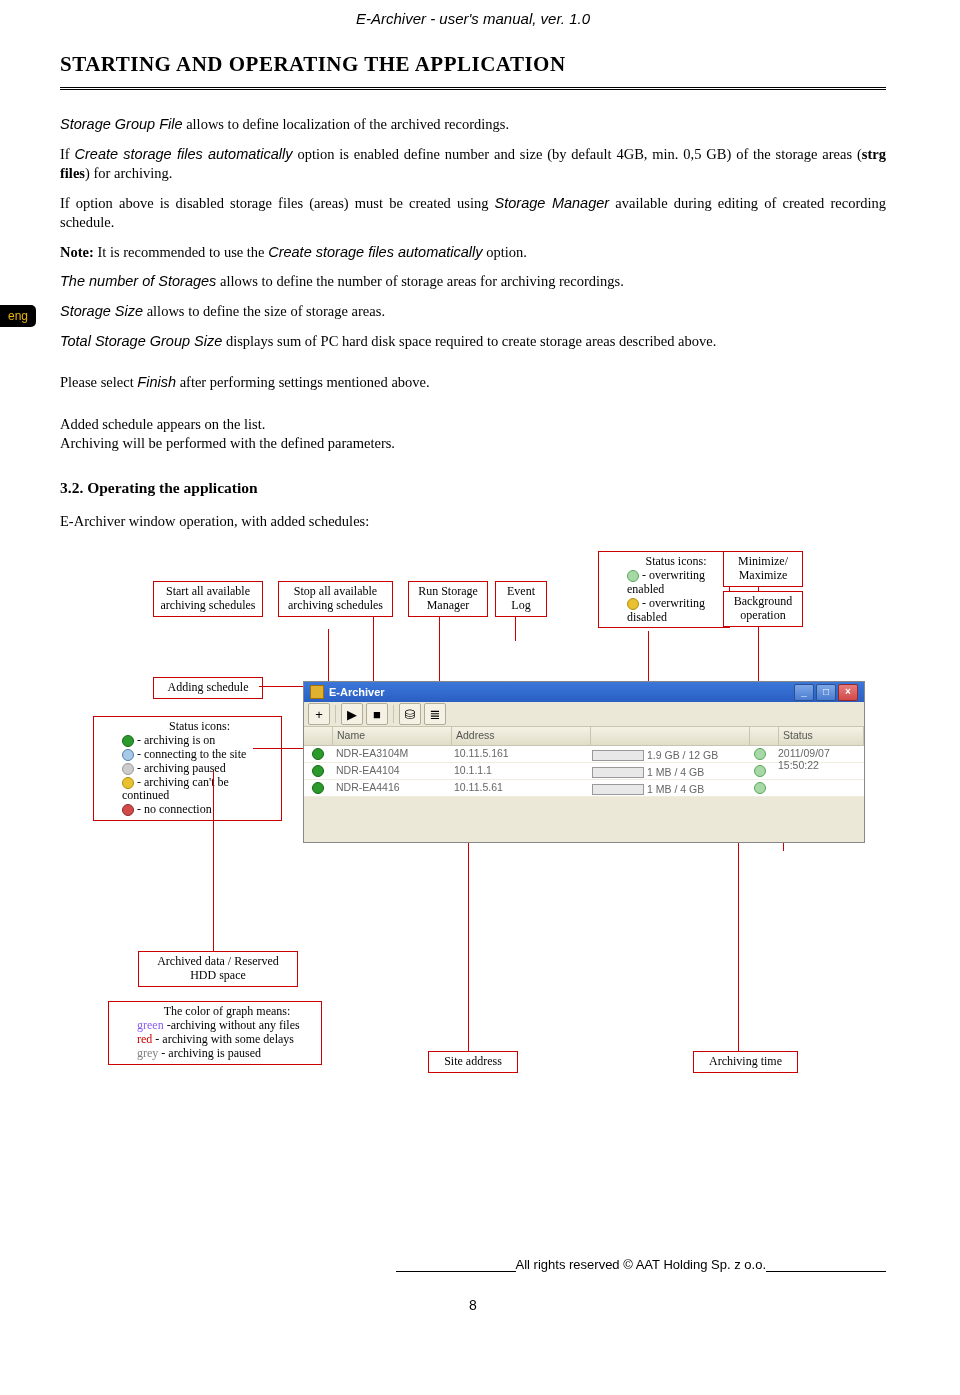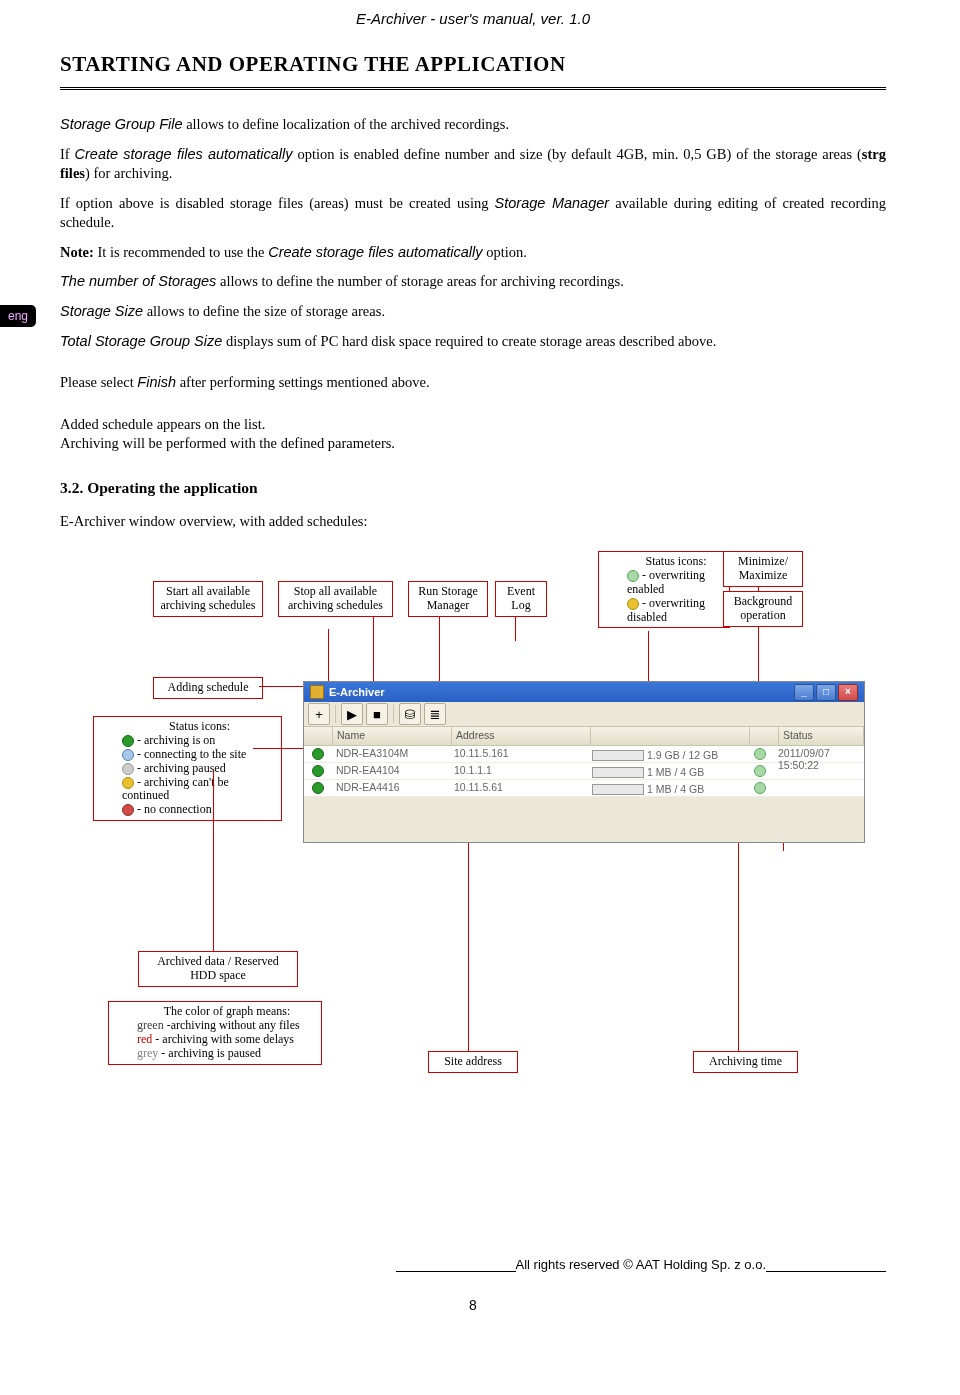--- a/index.html
+++ b/index.html
@@ -33,21 +33,21 @@
   .double-rule {
     border-top: 3px double #000;
     height: 0;
     margin: 10px 0 25px 0;
   }
   .eng-tab {
     position: absolute;
     left: 0;
     top: 305px;
     background: #000;
-    color: #f0abfc;
+    color: #eab308;
     font-family: Arial, sans-serif;
     font-size: 12px;
     padding: 4px 8px;
     border-radius: 0 5px 5px 0;
   }
   .content p {
     margin: 0 0 10px 0;
     line-height: 1.35;
     text-align: justify;
   }
@@ -211,21 +211,21 @@
     font-size: 13px;
     text-align: center;
     padding-bottom: 0;
   }
   .page-num {
     text-align: center;
     font-family: Arial, sans-serif;
     font-size: 14px;
     margin-top: 25px;
   }
-  .color-green { color: #404040; }
+  .color-green { color: #8b5cf6; }
   .color-red { color: #cc0000; }
   .color-grey { color: #808080; }
 </style>
 </head>
 <body>
 
 <div class="page">
 
   <div class="header-title">E-Archiver - user's manual, ver. 1.0</div>
 
@@ -256,21 +256,21 @@
     <p>
       <span class="ital">Total Storage Group Size</span><span> displays sum of PC hard disk space required to create storage areas described above.</span>
     </p>
     <p style="margin-top:22px">
       <span>Please select </span><span class="ital">Finish</span><span> after performing settings mentioned above.</span>
     </p>
     <p style="margin-top:22px; margin-bottom:0">Added schedule appears on the list.</p>
     <p>Archiving will be performed with the defined parameters.</p>
 
     <div class="sub-heading">3.2. Operating the application</div>
-    <p>E-Archiver window overview, with added schedules:</p>
+    <p>E-Archiver window operation, with added schedules:</p>
   </div>
 
   <div class="figure">
 
     <div class="callout" style="top:30px; left:70px; width:100px">Start all available archiving schedules</div>
     <div class="callout" style="top:30px; left:195px; width:105px">Stop all available archiving schedules</div>
     <div class="callout" style="top:30px; left:325px; width:70px">Run Storage Manager</div>
     <div class="callout" style="top:30px; left:412px; width:42px">Event Log</div>
 
     <div class="callout left-align" style="top:0px; left:515px; width:98px">

